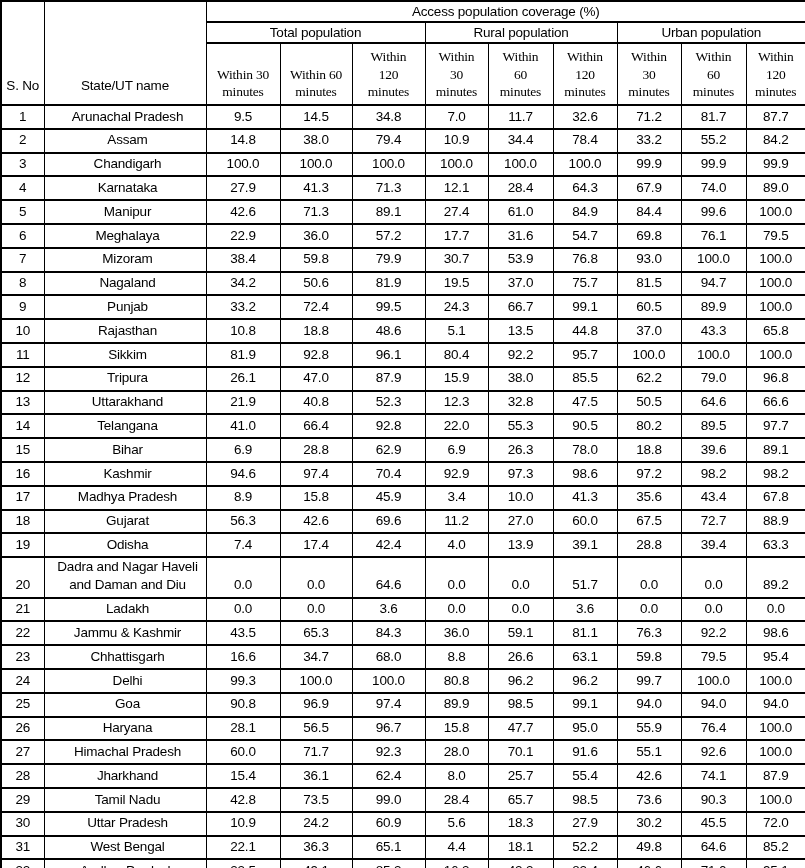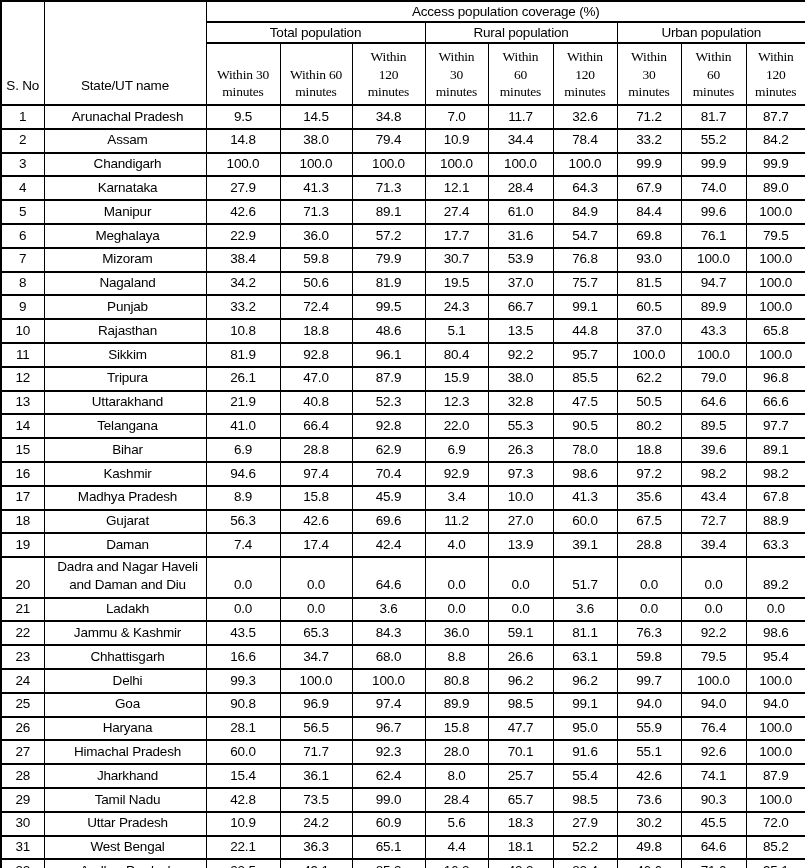--- a/index.html
+++ b/index.html
@@ -337,21 +337,21 @@
           <td class="c-val">69.6</td>
           <td class="c-val">11.2</td>
           <td class="c-val">27.0</td>
           <td class="c-val">60.0</td>
           <td class="c-val">67.5</td>
           <td class="c-val">72.7</td>
           <td class="c-val">88.9</td>
         </tr>
         <tr>
           <td class="c-no">19</td>
-          <td class="c-state">Daman</td>
+          <td class="c-state">Odisha</td>
           <td class="c-val">7.4</td>
           <td class="c-val">17.4</td>
           <td class="c-val">42.4</td>
           <td class="c-val">4.0</td>
           <td class="c-val">13.9</td>
           <td class="c-val">39.1</td>
           <td class="c-val">28.8</td>
           <td class="c-val">39.4</td>
           <td class="c-val">63.3</td>
         </tr>

